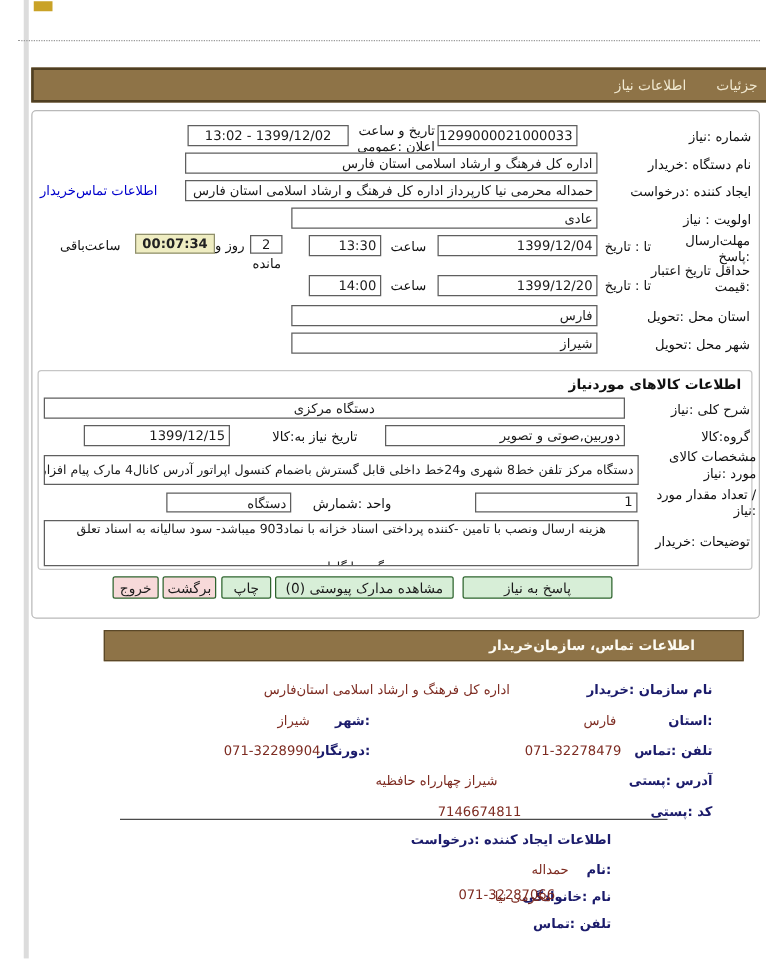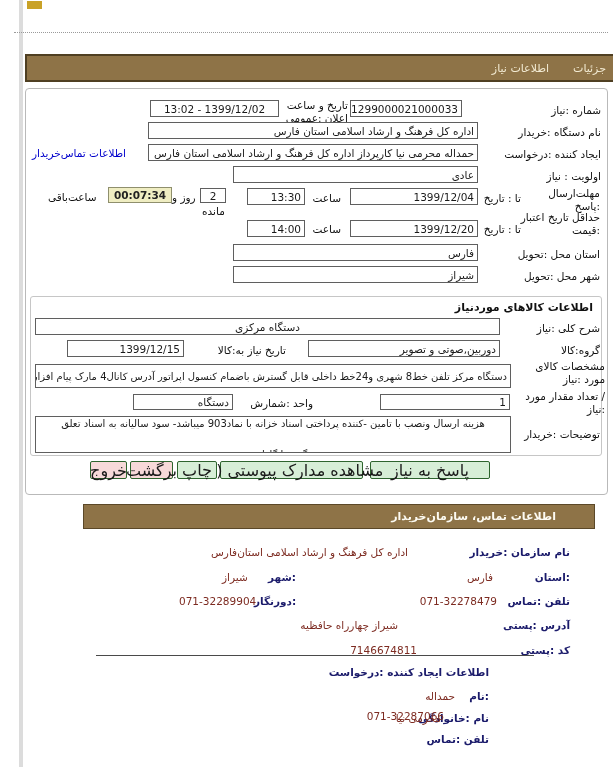--- a/index.html
+++ b/index.html
@@ -18,21 +18,21 @@
   .lbl{position:absolute;color:#111;font-size:10.5px;line-height:1.25;text-align:right;white-space:nowrap;}
   .lblw{white-space:normal;}
   .ibox{position:absolute;background:#fff;border:1px solid #5f5f5f;display:flex;align-items:center;
         padding:0 3px;font-size:10.5px;overflow:hidden;white-space:nowrap;height:17px;box-sizing:border-box;}
   .c{justify-content:center;}
   .ltr{direction:ltr;unicode-bidi:embed;}
   .link{position:absolute;color:#0000cc;font-size:10.5px;cursor:pointer;white-space:nowrap;}
   .yellowbox{background:#efedc2;border:1px solid #8f8f6d;font-weight:bold;color:#222;}
   .goods-title{position:absolute;font-weight:bold;font-size:11px;color:#111;}
   .btn{position:absolute;top:461px;height:18px;border:1px solid #2e642e;border-radius:2px;
-       display:flex;align-items:center;justify-content:center;font-size:16px;color:#1a1a1a;
+       display:flex;align-items:center;justify-content:center;font-size:11px;color:#1a1a1a;
        cursor:pointer;box-sizing:border-box;white-space:nowrap;}
   .btn-green{background:#d7eed7;}
   .btn-pink{background:#f7d9d9;}
   .bar2{position:absolute;left:83px;top:504px;width:512px;height:25px;background:#8e7347;
         border:1px solid #5b4828;display:flex;align-items:center;color:#fdfbf3;font-weight:bold;
         padding-right:38px;box-sizing:border-box;font-size:11px;}
   .clbl{position:absolute;font-weight:bold;color:#1b1b6b;font-size:10.5px;white-space:nowrap;}
   .cval{position:absolute;color:#7d2b21;font-size:10.5px;white-space:nowrap;}
   .divider{position:absolute;left:96px;top:655px;width:438px;border-top:1px solid #4a4a4a;}
   .notes-box{flex-direction:column;justify-content:space-between;align-items:center;white-space:normal;

